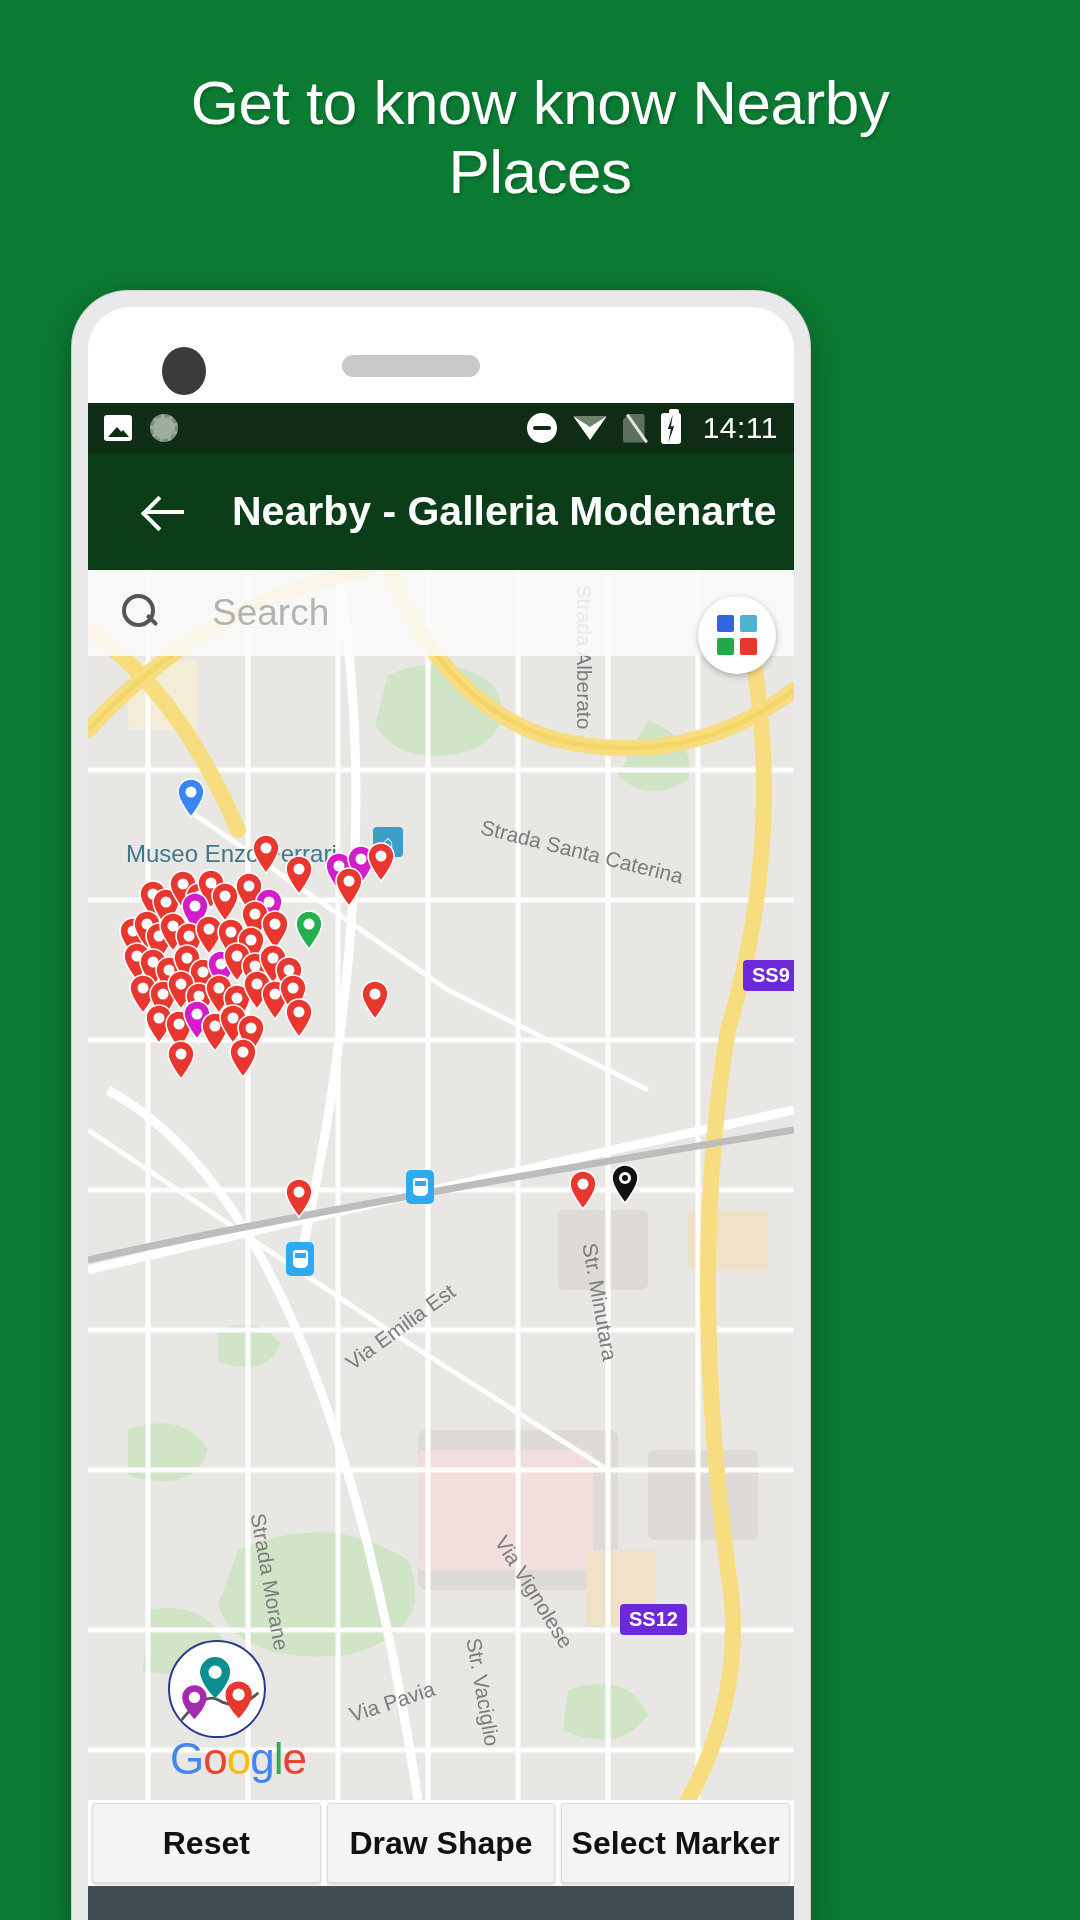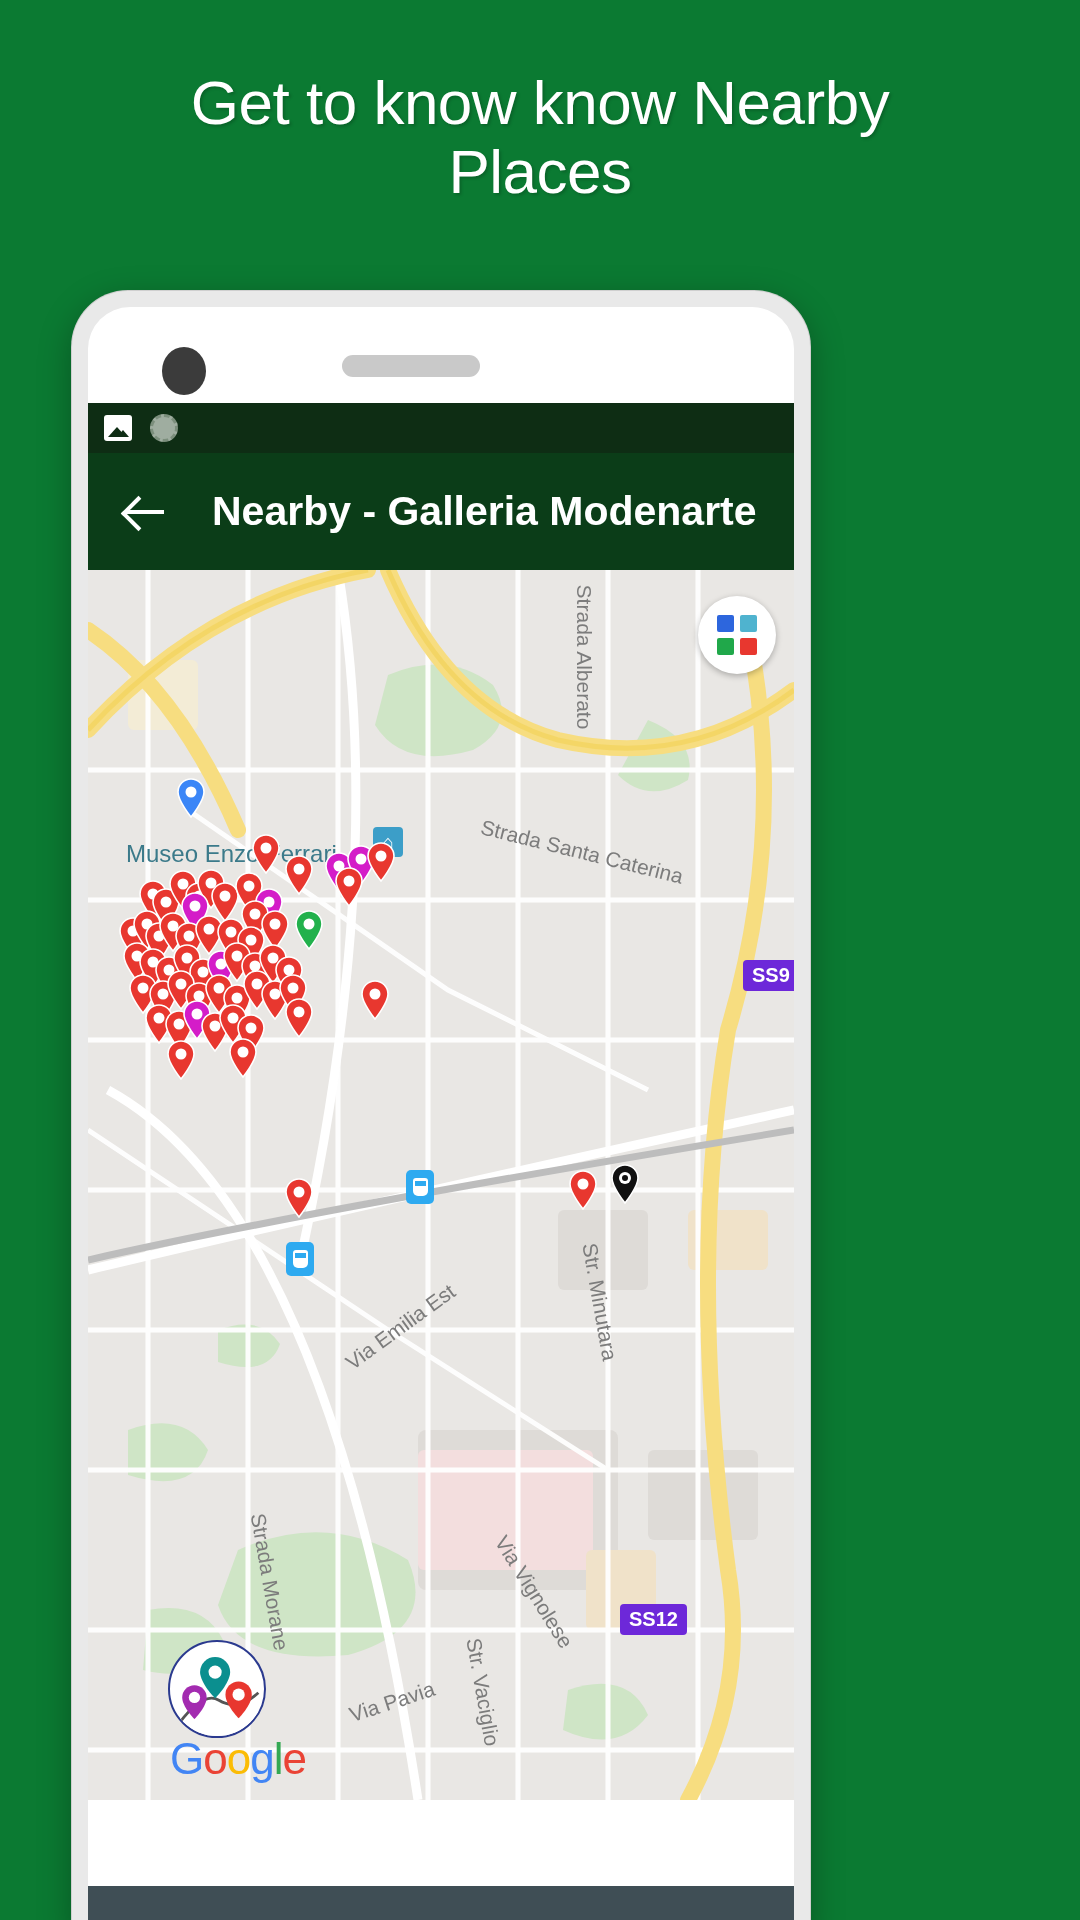--- a/index.html
+++ b/index.html
@@ -138,21 +138,21 @@
     color: #ffffff; font-size: 30px; font-weight: 400; margin-left: 6px;
     letter-spacing: 0.5px;
   }
 
   
   #app-bar {
     position: absolute; left: 0; top: 146px;
     width: 708px; height: 117px;
     background: #0b3d18;
     display: flex; align-items: center;
-    padding-left: 34px;
+    padding-left: 54px;
   }
   #back-arrow {
     width: 46px; height: 46px; position: relative; flex: none;
     cursor: pointer;
   }
   #back-arrow::before {
     content: ""; position: absolute; left: 4px; top: 21px;
     width: 38px; height: 4px; background: #ffffff;
   }
   #back-arrow::after {
@@ -305,20 +305,29 @@
 <div id="phone-frame">
   <div id="phone-inner">
 
     <div id="camera-dot"></div>
     <div id="earpiece-speaker"></div>
 
     <div id="status-bar">
       <div class="sb-left">
         <div class="icon-image-sb"></div>
         <div class="icon-sync-sb"></div>
+      </div>
+      <div class="sb-right">
+        <div class="icon-dnd-sb"></div>
+        <div class="icon-wifi-sb"></div>
+        <div class="icon-nosim-wrap">
+          <div class="icon-nosim-sb"></div>
+        </div>
+        <div class="icon-battery-sb"></div>
+        <div id="status-clock">14:11</div>
       </div>
     </div>
 
     <div id="app-bar">
       <div id="back-arrow"></div>
       <div id="app-bar-title">Nearby - Galleria Modenarte</div>
     </div>
 
     <div id="map-area">
       <svg id="map-canvas" viewBox="0 0 706 1230" preserveAspectRatio="none">
@@ -378,20 +387,24 @@
         <g stroke="#f3d45f" stroke-width="5" fill="none" opacity="0.8">
           <path d="M0 160 Q120 30 280 0"></path>
           <path d="M300 0 Q360 140 470 170 Q600 200 706 120"></path>
         </g>
 
         <g stroke="#bdbdbd" stroke-width="7" fill="none">
           <path d="M0 690 Q220 640 706 560"></path>
         </g>
       </svg>
 
+      <div id="search-bar">
+        <div id="search-icon"></div>
+        <input id="search-input" type="text" placeholder="Search" style="">
+      </div>
 
       <div id="layers-button">
         <span style="background: rgb(45, 102, 221);"></span>
         <span style="background: rgb(79, 179, 207);"></span>
         <span style="background: rgb(32, 168, 74);"></span>
         <span style="background: rgb(232, 55, 47);"></span>
       </div>
 
       <div id="overlay-labels">
           <div class="street-label" style="left: 424px; top: 75px; transform: rotate(90deg);">Strada Alberato</div>
@@ -783,16 +796,21 @@
           <circle cx="26" cy="59" r="6" fill="#fff"></circle>
           <path d="M73 42 a14 14 0 0 1 14 14 c0 11 -14 25 -14 25 s-14 -14 -14 -25 a14 14 0 0 1 14 -14z" fill="#e8372f"></path>
           <circle cx="73" cy="56" r="6.5" fill="#fff"></circle>
         </svg>
       </div>
       <div id="google-logo">
         <span>G</span><span>o</span><span>o</span><span>g</span><span>l</span><span>e</span>
       </div>
     </div>
 
+    <div id="bottom-bar">
+        <div class="bottom-btn">Reset</div>
+        <div class="bottom-btn">Draw Shape</div>
+        <div class="bottom-btn">Select Marker</div>
+      </div>
     <div id="nav-bar"></div>
 
   </div>
 </div>
 
 </body></html>

